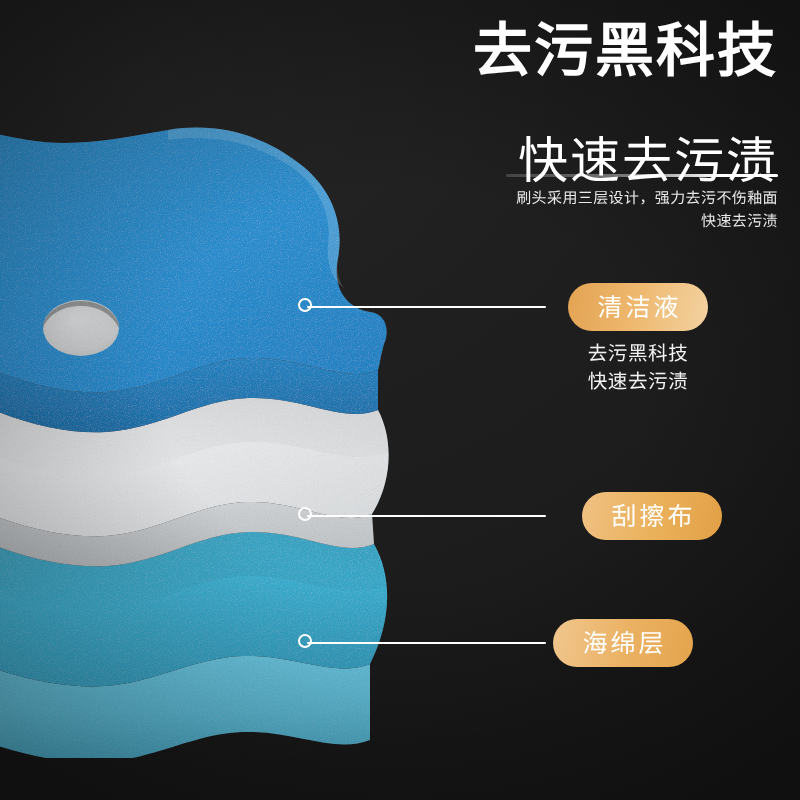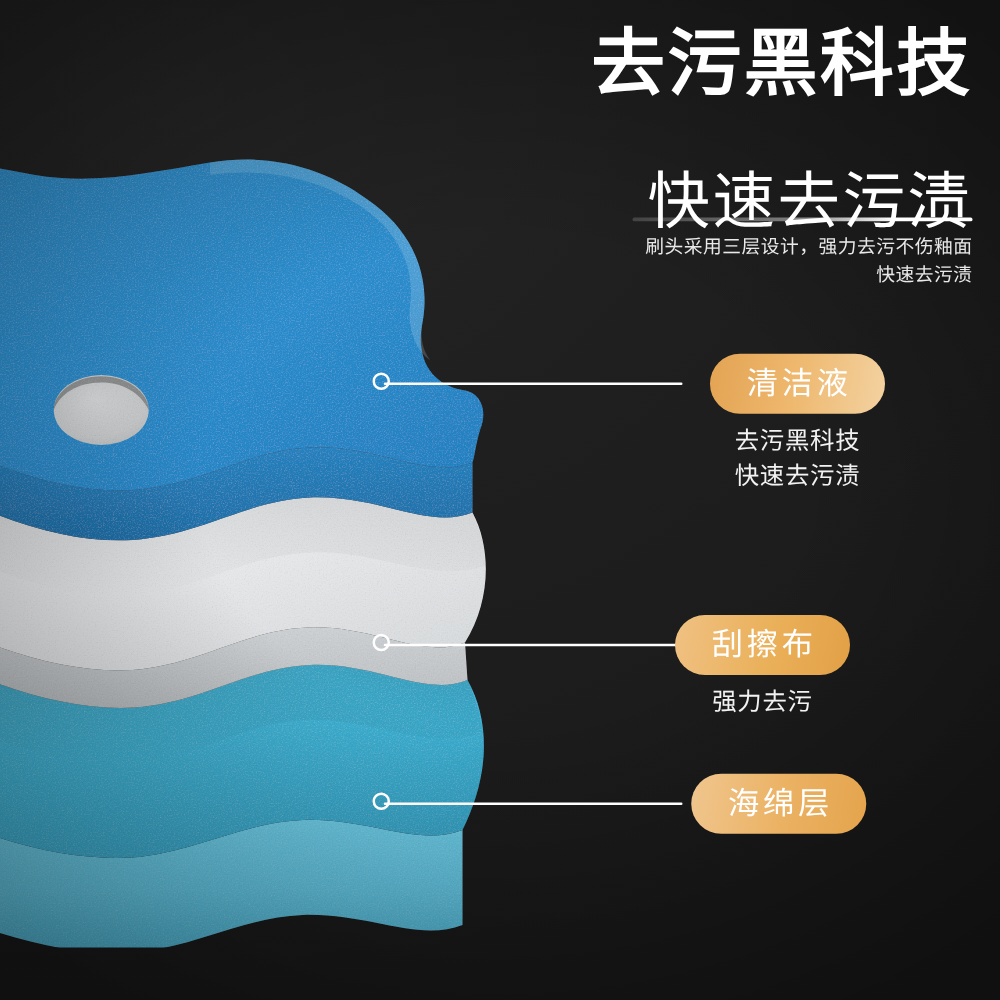--- a/index.html
+++ b/index.html
@@ -343,24 +343,21 @@
   </div>
 
   <div class="callout" style="left:508px; top:283px; width:260px;">
     <div class="callout-pill pill-a">清洁液</div>
     <div class="callout-desc">
       <div class="callout-desc-line">去污黑科技</div>
       <div class="callout-desc-line">快速去污渍</div>
     </div>
   </div>
 
-  <div class="callout" style="left:480px; top:492px; width:260px;">
+  <div class="callout" style="left:522px; top:492px; width:260px;">
     <div class="callout-pill pill-b">刮擦布</div>
-    <div class="callout-desc">
-      <div class="callout-desc-line">强力去污</div>
-    </div>
   </div>
 
   <div class="callout" style="left:493px; top:619px; width:260px;">
     <div class="callout-pill pill-c">海绵层</div>
   </div>
 
 </div>
 
 </body></html>

